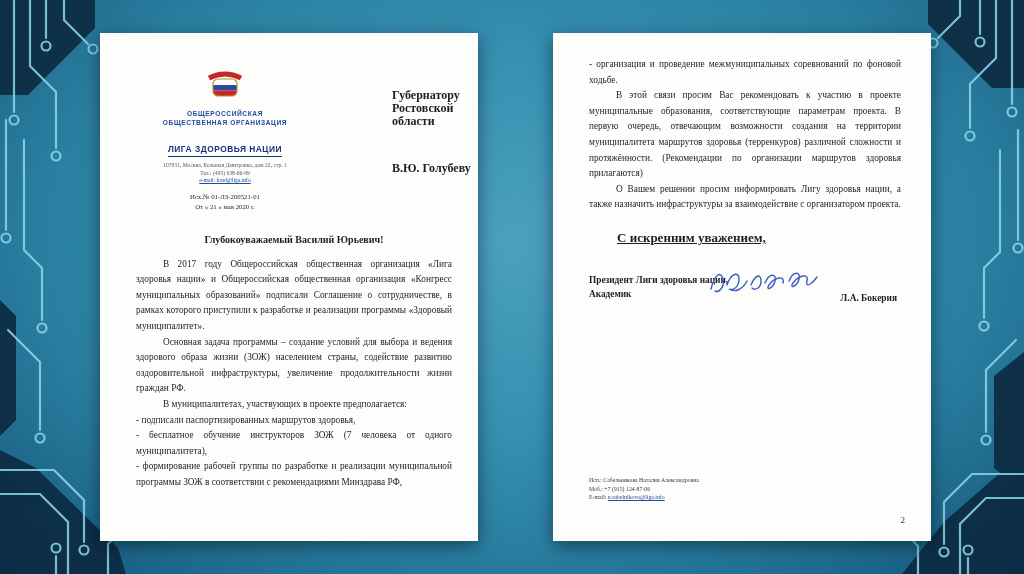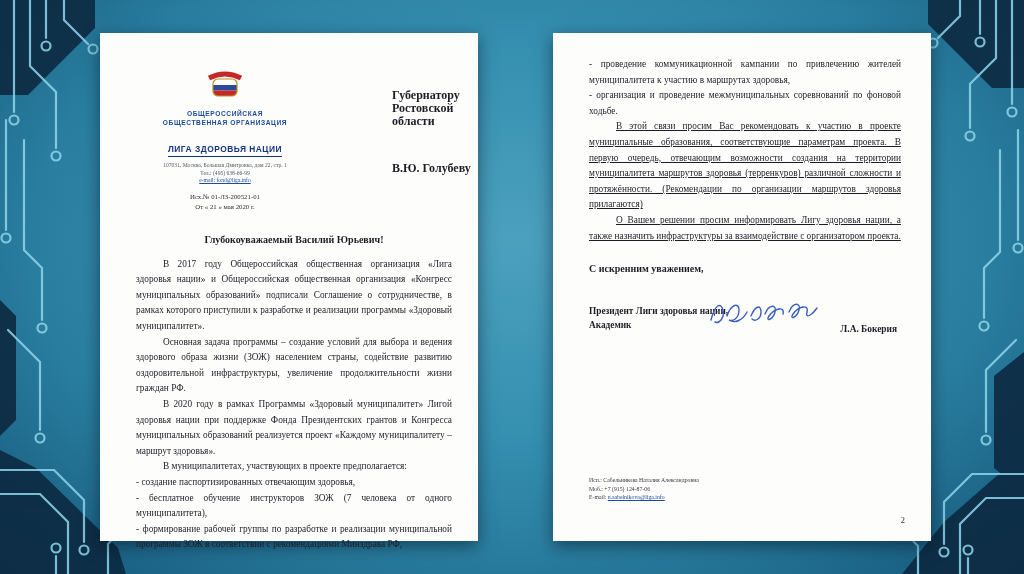--- a/index.html
+++ b/index.html
@@ -34,22 +34,22 @@
 
   
   .body { position:absolute; left:36px; right:26px; top:199px; font-size:9.3px; line-height:15.6px; }
   .body p { text-align:justify; }
   .body p.indent { text-indent:27px; }
   .salutation { text-align:center; font-weight:bold; font-size:10px; margin-bottom:9px; }
 
   
   .body2 { padding:24px 30px 0 36px; font-size:9.3px; line-height:15.6px; }
   .body2 p { text-align:justify; }
-  .body2 p.indent { text-indent:27px;text-decoration:underline; }
-  .closing { margin-top:17px; font-weight:bold; font-size:10px; }
+  .body2 p.indent { text-indent:27px; }
+  .closing { margin-top:17px; margin-left:28px; font-weight:bold; font-size:13px;text-decoration:underline; }
   .sign-row { position:relative; margin-top:27px; height:48px; }
   .sign-title { font-weight:bold; font-size:9.3px; line-height:14px; }
   .sign-name { position:absolute; right:4px; top:18px; font-weight:bold; font-size:9.4px; }
   .sign-scribble { position:absolute; right:76px; top:-10px; }
   .footer { position:absolute; left:36px; bottom:40px; font-size:5.8px; line-height:8.2px; color:#3a3a44; }
   .footer .mail-link { color:#1d4b9e; text-decoration:underline; }
   .page-num { position:absolute; right:26px; bottom:16px; font-size:9px; color:#333; }
 </style>
 </head>
 <body>
@@ -148,32 +148,30 @@
       <div>Губернатору</div>
       <div>Ростовской области</div>
       <div class="gap"></div>
       <div>В.Ю. Голубеву</div>
     </div>
 
     <div class="body">
       <div class="salutation">Глубокоуважаемый Василий Юрьевич!</div>
       <p class="indent">В 2017 году Общероссийская общественная организация «Лига здоровья нации» и Общероссийская общественная организация «Конгресс муниципальных образований» подписали Соглашение о сотрудничестве, в рамках которого приступили к разработке и реализации программы «Здоровый муниципалитет».</p>
       <p class="indent">Основная задача программы – создание условий для выбора и ведения здорового образа жизни (ЗОЖ) населением страны, содействие развитию оздоровительной инфраструктуры, увеличение продолжительности жизни граждан РФ.</p>
-      <p class="indent">В 2020 году в рамках Программы «Здоровый муниципалитет» Лигой здоровья нации при поддержке Фонда Президентских грантов и Конгресса муниципальных образований реализуется проект «Каждому муниципалитету – маршрут здоровья».</p>
       <p class="indent">В муниципалитетах, участвующих в проекте предполагается:</p>
-      <p>- создание паспортизированных отвечающим здоровья,</p>
+      <p>- подписали паспортизированных маршрутов здоровья,</p>
       <p>- бесплатное обучение инструкторов ЗОЖ (7 человека от одного муниципалитета),</p>
       <p>- формирование рабочей группы по разработке и реализации муниципальной программы ЗОЖ в соответствии с рекомендациями Минздрава РФ,</p>
     </div>
   </div>
 
   <div class="page page-right">
 
     <div class="body2">
-      <p>- проведение коммуникационной кампании по привлечению жителей муниципалитета к участию в маршрутах здоровья,</p>
       <p>- организация и проведение межмуниципальных соревнований по фоновой ходьбе.</p>
       <p class="indent">В этой связи просим Вас рекомендовать к участию в проекте муниципальные образования, соответствующие параметрам проекта. В первую очередь, отвечающим возможности создания на территории муниципалитета маршрутов здоровья (терренкуров) различной сложности и протяжённости. (Рекомендации по организации маршрутов здоровья прилагаются)</p>
       <p class="indent">О Вашем решении просим информировать Лигу здоровья нации, а также назначить инфраструктуры за взаимодействие с организатором проекта.</p>
 
       <div class="closing">С искренним уважением,</div>
 
       <div class="sign-row">
         <div class="sign-title">
           <div>Президент Лиги здоровья нации,</div>
           <div>Академик</div>

